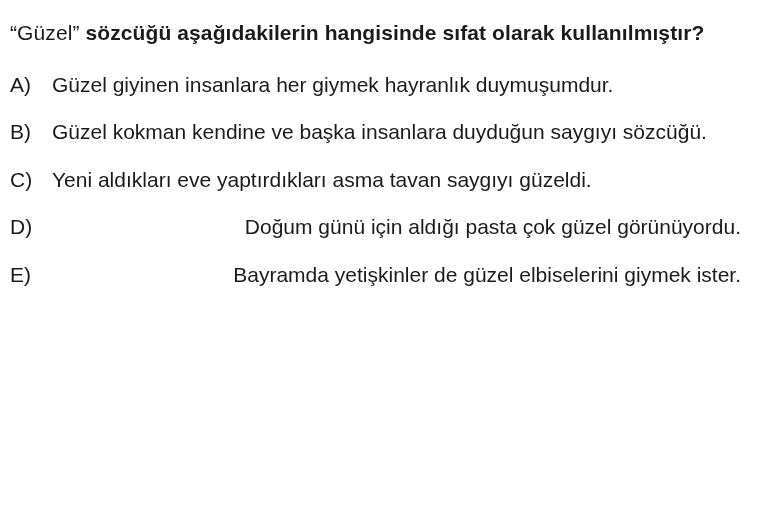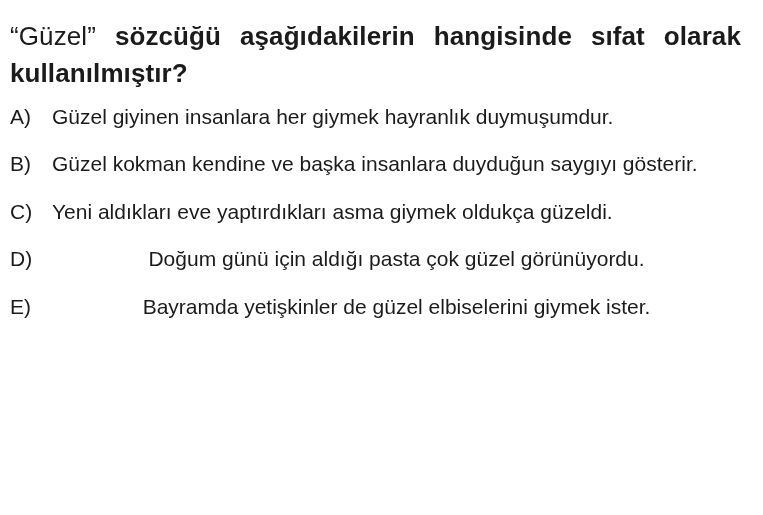--- a/index.html
+++ b/index.html
@@ -14,25 +14,25 @@
     color: #1b1b1b;
     overflow: hidden;
   }
   .page {
     box-sizing: border-box;
     width: 763px;
     height: 515px;
     padding: 18px 22px 0 10px;
   }
   .question {
-    font-size: 26px;
+    font-size: 21px;
     line-height: 1.42;
     text-align: justify;
     text-justify: inter-word;
-    margin: 0 0 10px 0;
+    margin: 0 0 22px 0;
     letter-spacing: 0.1px;
   }
   .q-quote {
     font-weight: 400;
   }
   .q-bold {
     font-weight: bold;
   }
   .options {
     margin: 0;
@@ -57,45 +57,45 @@
     white-space: nowrap;
   }
   .opt-text {
     flex: 1 1 auto;
     text-align: justify;
     text-justify: inter-word;
     -webkit-hyphens: manual;
     hyphens: manual;
   }
   .opt-text.nojustify {
-    text-align: center;
+    text-align: right;
   }
 </style>
 </head>
 <body>
 
 <div class="page">
 
   <p class="question">
     <span class="q-quote">“Güzel”</span>
     <span class="q-bold">sözcüğü aşağıdakilerin hangisinde sıfat olarak kullanılmıştır?</span>
   </p>
 
   <ul class="options">
     <li class="option">
       <span class="opt-letter">A)</span>
       <span class="opt-text">Güzel giyinen insanlara her giymek hayranlık duymuşumdur.</span>
     </li>
     <li class="option">
       <span class="opt-letter">B)</span>
-      <span class="opt-text">Güzel kokman kendine ve başka insanlara duyduğun saygıyı gösterir.</span>
+      <span class="opt-text">Güzel kokman kendine ve başka insanlara duyduğun saygıyı sözcüğü.</span>
     </li>
     <li class="option">
       <span class="opt-letter">C)</span>
-      <span class="opt-text">Yeni aldıkları eve yaptırdıkları asma giymek oldukça güzeldi.</span>
+      <span class="opt-text">Yeni aldıkları eve yaptırdıkları asma tavan saygıyı güzeldi.</span>
     </li>
     <li class="option">
       <span class="opt-letter">D)</span>
       <span class="opt-text nojustify">Doğum günü için aldığı pasta çok güzel görünüyordu.</span>
     </li>
     <li class="option">
       <span class="opt-letter">E)</span>
       <span class="opt-text nojustify">Bayramda yetişkinler de güzel elbiselerini giymek ister.</span>
     </li>
   </ul>

